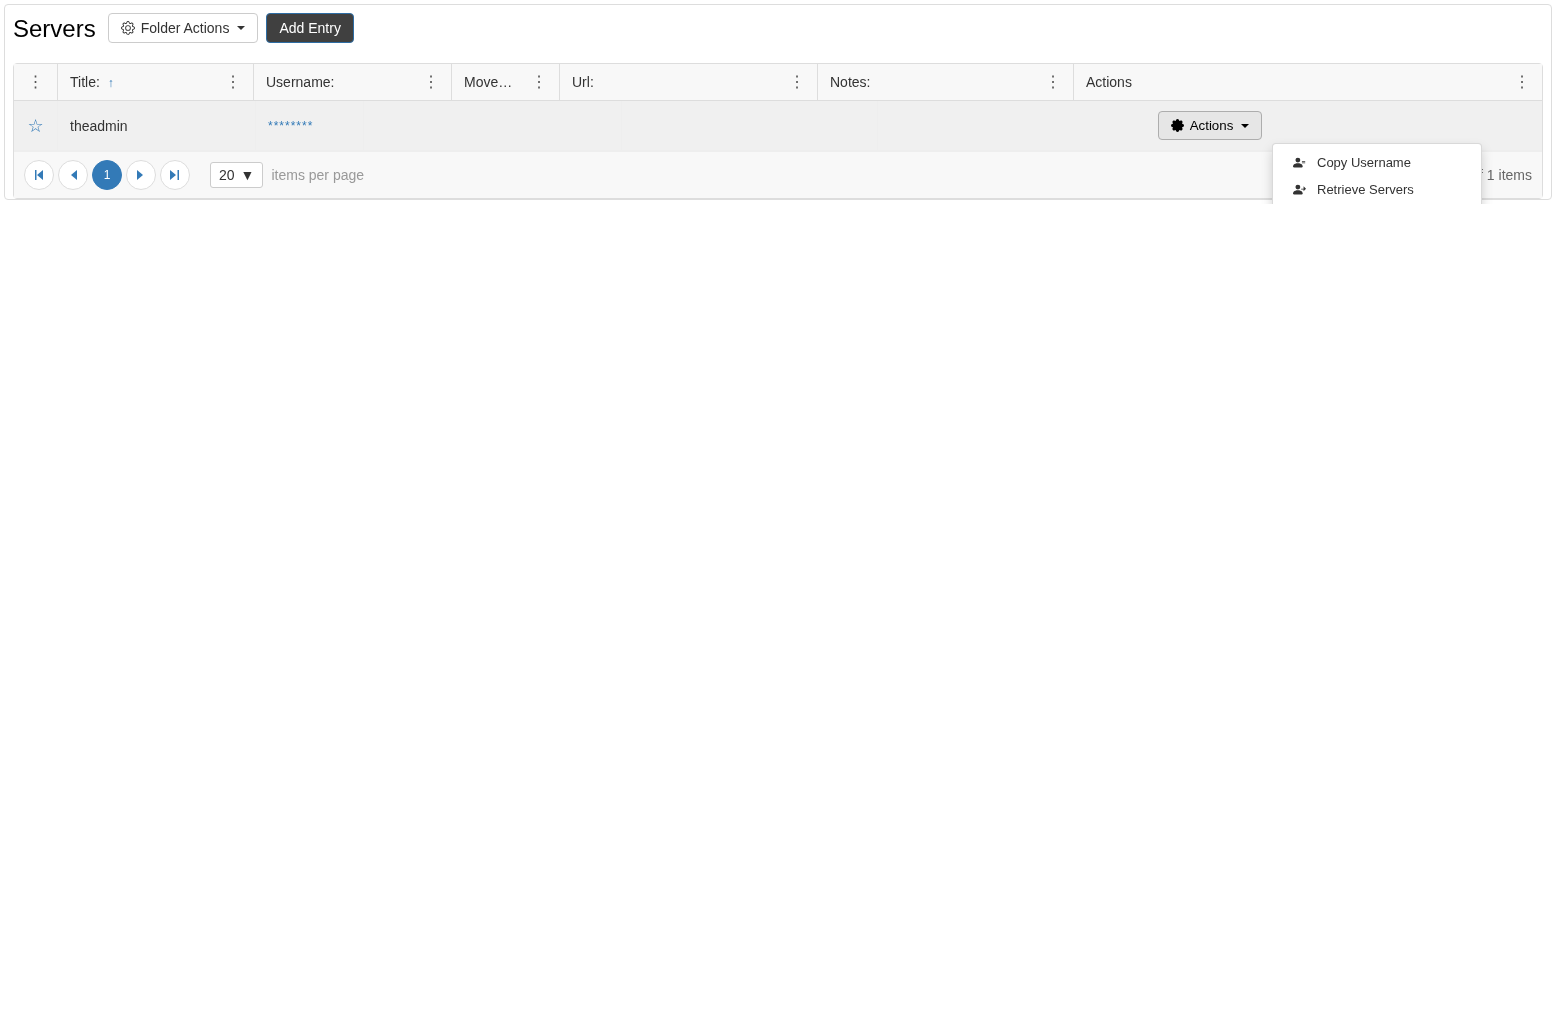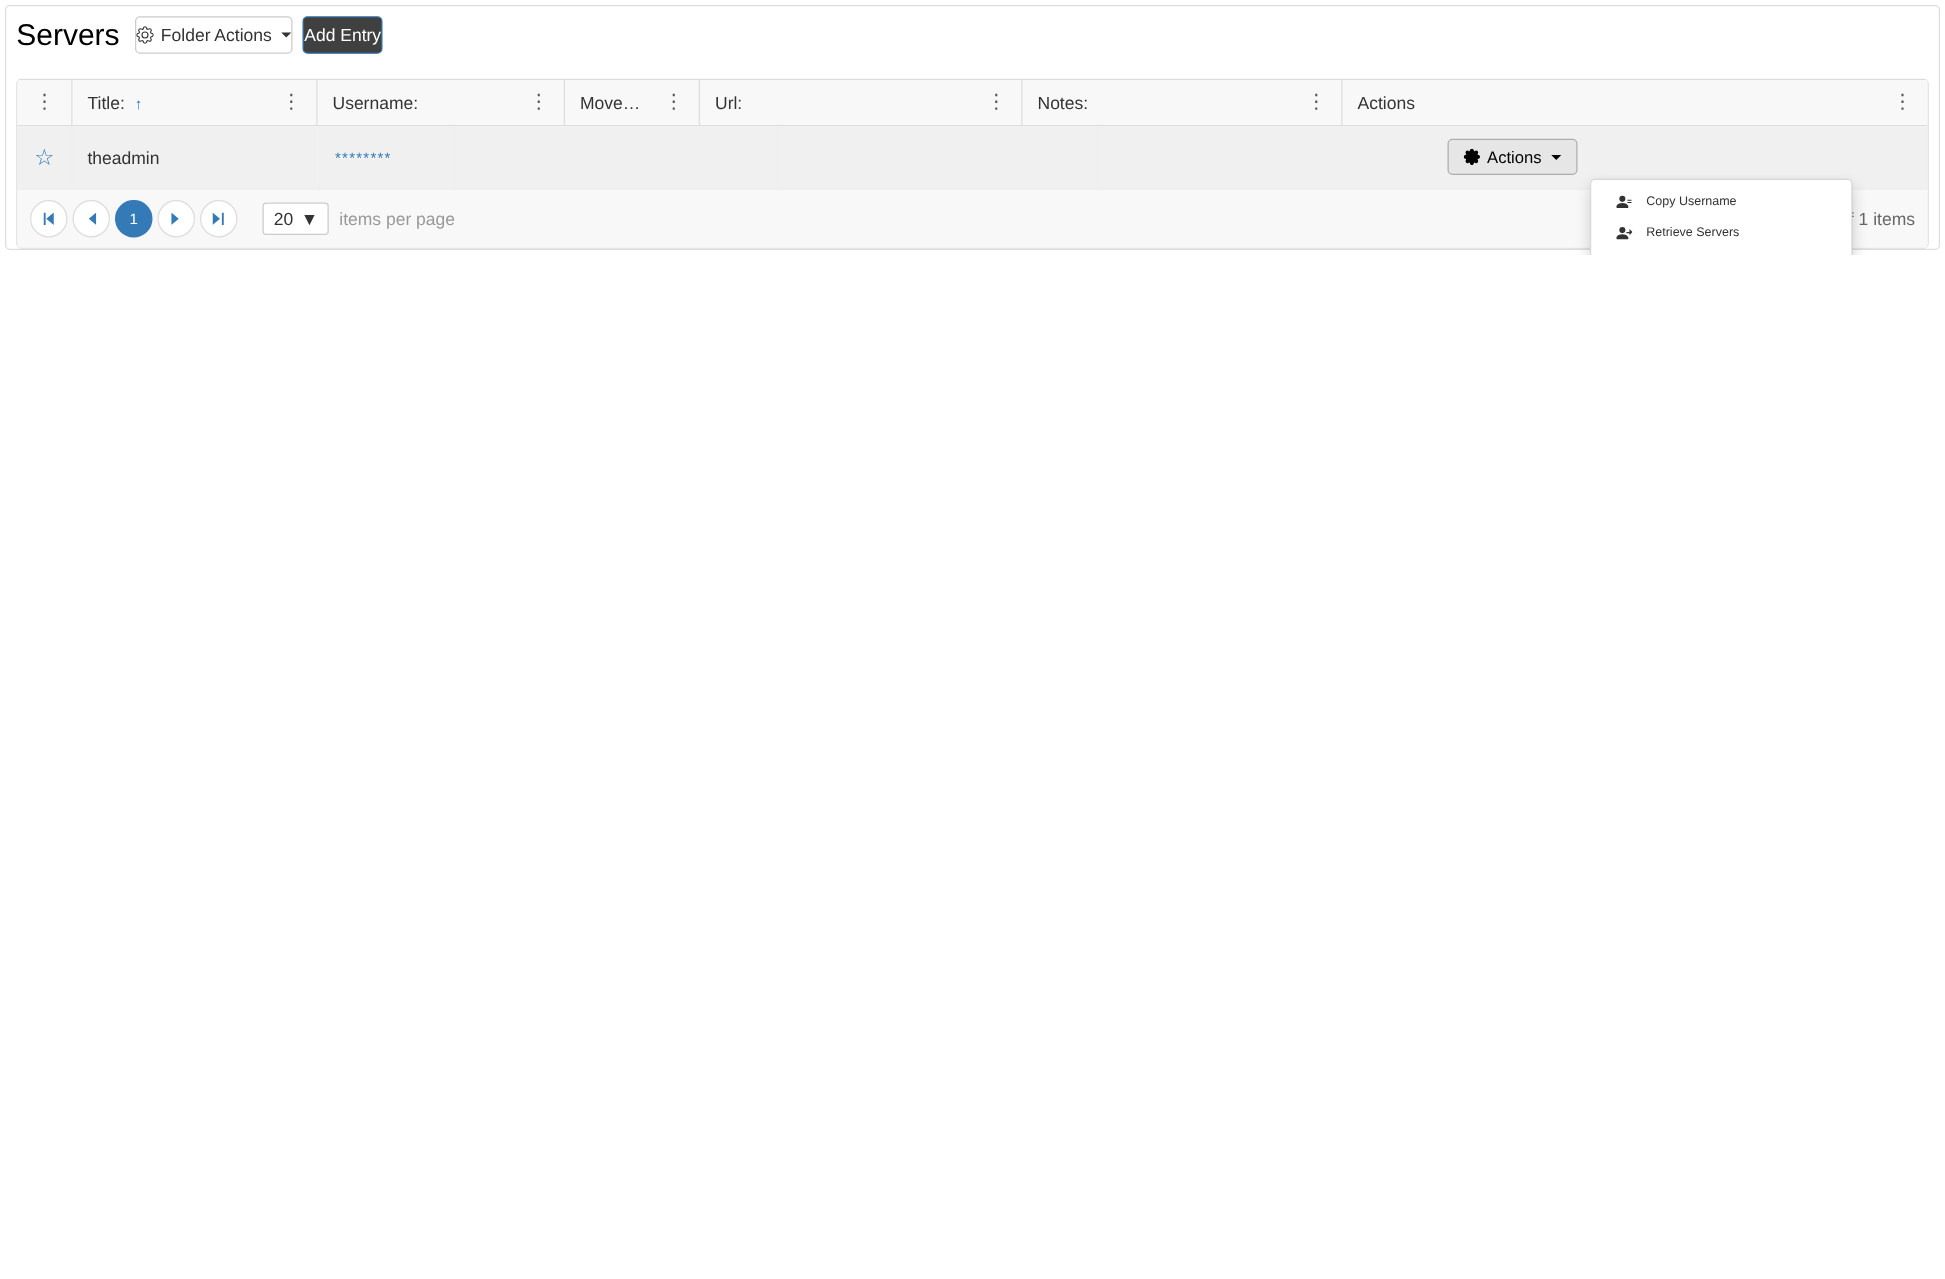--- a/index.html
+++ b/index.html
@@ -1,20 +1,20 @@
 <!DOCTYPE html>
 <html><head>
 <meta charset="utf-8">
 <style>
 * { box-sizing: border-box; margin: 0; padding: 0; }
 body { font-family: -apple-system, BlinkMacSystemFont, "Segoe UI", Helvetica, Arial, sans-serif; font-size: 14px; color: #333; background: #fff; }
 .container { border: 1px solid #ddd; margin: 4px; border-radius: 4px; padding: 8px 8px 0 8px; }
 .header-row { display: flex; align-items: flex-end; gap: 8px; margin-bottom: 20px; }
 .page-title { font-size: 24px; font-weight: 400; color: #000; margin-right: 4px; }
-.btn { display: inline-flex; align-items: center; gap: 6px; padding: 6px 0; border: 1px solid #ccc; border-radius: 4px; background: #fff; cursor: pointer; font-size: 14px; color: #333; }
+.btn { display: inline-flex; align-items: center; gap: 6px; padding: 6px 12px; border: 1px solid #ccc; border-radius: 4px; background: #fff; cursor: pointer; font-size: 14px; color: #333; }
 .btn-primary { background: #404040; border-color: #2e6da4; color: #fff; }
 .caret { display: inline-block; width: 0; height: 0; margin-left: 2px; vertical-align: middle; border-top: 4px solid; border-right: 4px solid transparent; border-left: 4px solid transparent; }
 
 .grid { border: 1px solid #ddd; border-radius: 4px; overflow: visible; }
 .grid-header { display: flex; background: #f8f8f8; border-bottom: 1px solid #ddd; }
 .grid-header-cell { padding: 10px 12px; border-right: 1px solid #ddd; display: flex; align-items: center; justify-content: space-between; color: #333; font-weight: 400; }
 .grid-header-cell:last-child { border-right: none; }
 .col-handle { width: 44px; justify-content: center; }
 .col-title { width: 196px; }
 .col-username { width: 198px; }
@@ -28,21 +28,21 @@
 .grid-row { display: flex; border-bottom: 1px solid #eee; position: relative; background:#f0f0f0;}
 .grid-cell { padding: 10px 12px; border-right: 1px solid #eee; display: flex; align-items: center; }
 .grid-cell:last-child { border-right: none; }
 .star-icon { color: #337ab7; font-size: 18px; }
 .key-icon { color: #f0ad4e; font-size: 16px; margin-right: 8px; }
 .password-mask { color: #337ab7; font-size: 12px; letter-spacing: 1px; }
 .actions-cell { flex: 1; justify-content: center; position: relative; }
 .btn-actions { background: #e6e6e6; border: 1px solid #adadad; padding: 6px 12px; border-radius: 4px; display:inline-flex; align-items:center; gap:6px; cursor:pointer; }
 
 .dropdown-menu { position: absolute; top: 42px; right: 60px; width: 210px; background: #fff; border: 1px solid rgba(0,0,0,.15); border-radius: 4px; box-shadow: 0 6px 12px rgba(0,0,0,.175); z-index: 1000; padding: 5px 0; }
-.dropdown-item { display: flex; align-items: center; gap: 10px; padding: 6px 20px; color: #333; cursor: pointer; font-size: 10px; }
+.dropdown-item { display: flex; align-items: center; gap: 10px; padding: 6px 20px; color: #333; cursor: pointer; font-size: 13px; }
 .dropdown-item.hover { background: #f0f0f0; }
 .dropdown-item.disabled { color: #999; cursor: not-allowed; }
 .dropdown-divider { height: 1px; background: #e5e5e5; margin: 6px 0; }
 .di-icon { width: 14px; text-align: center; color: #333; }
 
 .grid-footer { display: flex; align-items: center; padding: 8px 10px; background: #f8f8f8; border-top: 1px solid #eee; }
 .pager { display: flex; align-items: center; gap: 4px; }
 .page-btn { width: 30px; height: 30px; border: 1px solid #ddd; border-radius: 50%; background: #fff; display: flex; align-items: center; justify-content: center; cursor: pointer; color: #337ab7; font-size: 12px; }
 .page-btn.current { background: #337ab7; color: #fff; border-color: #337ab7; }
 .page-size { margin-left: 20px; display: flex; align-items: center; gap: 8px; justify-content: center; }

